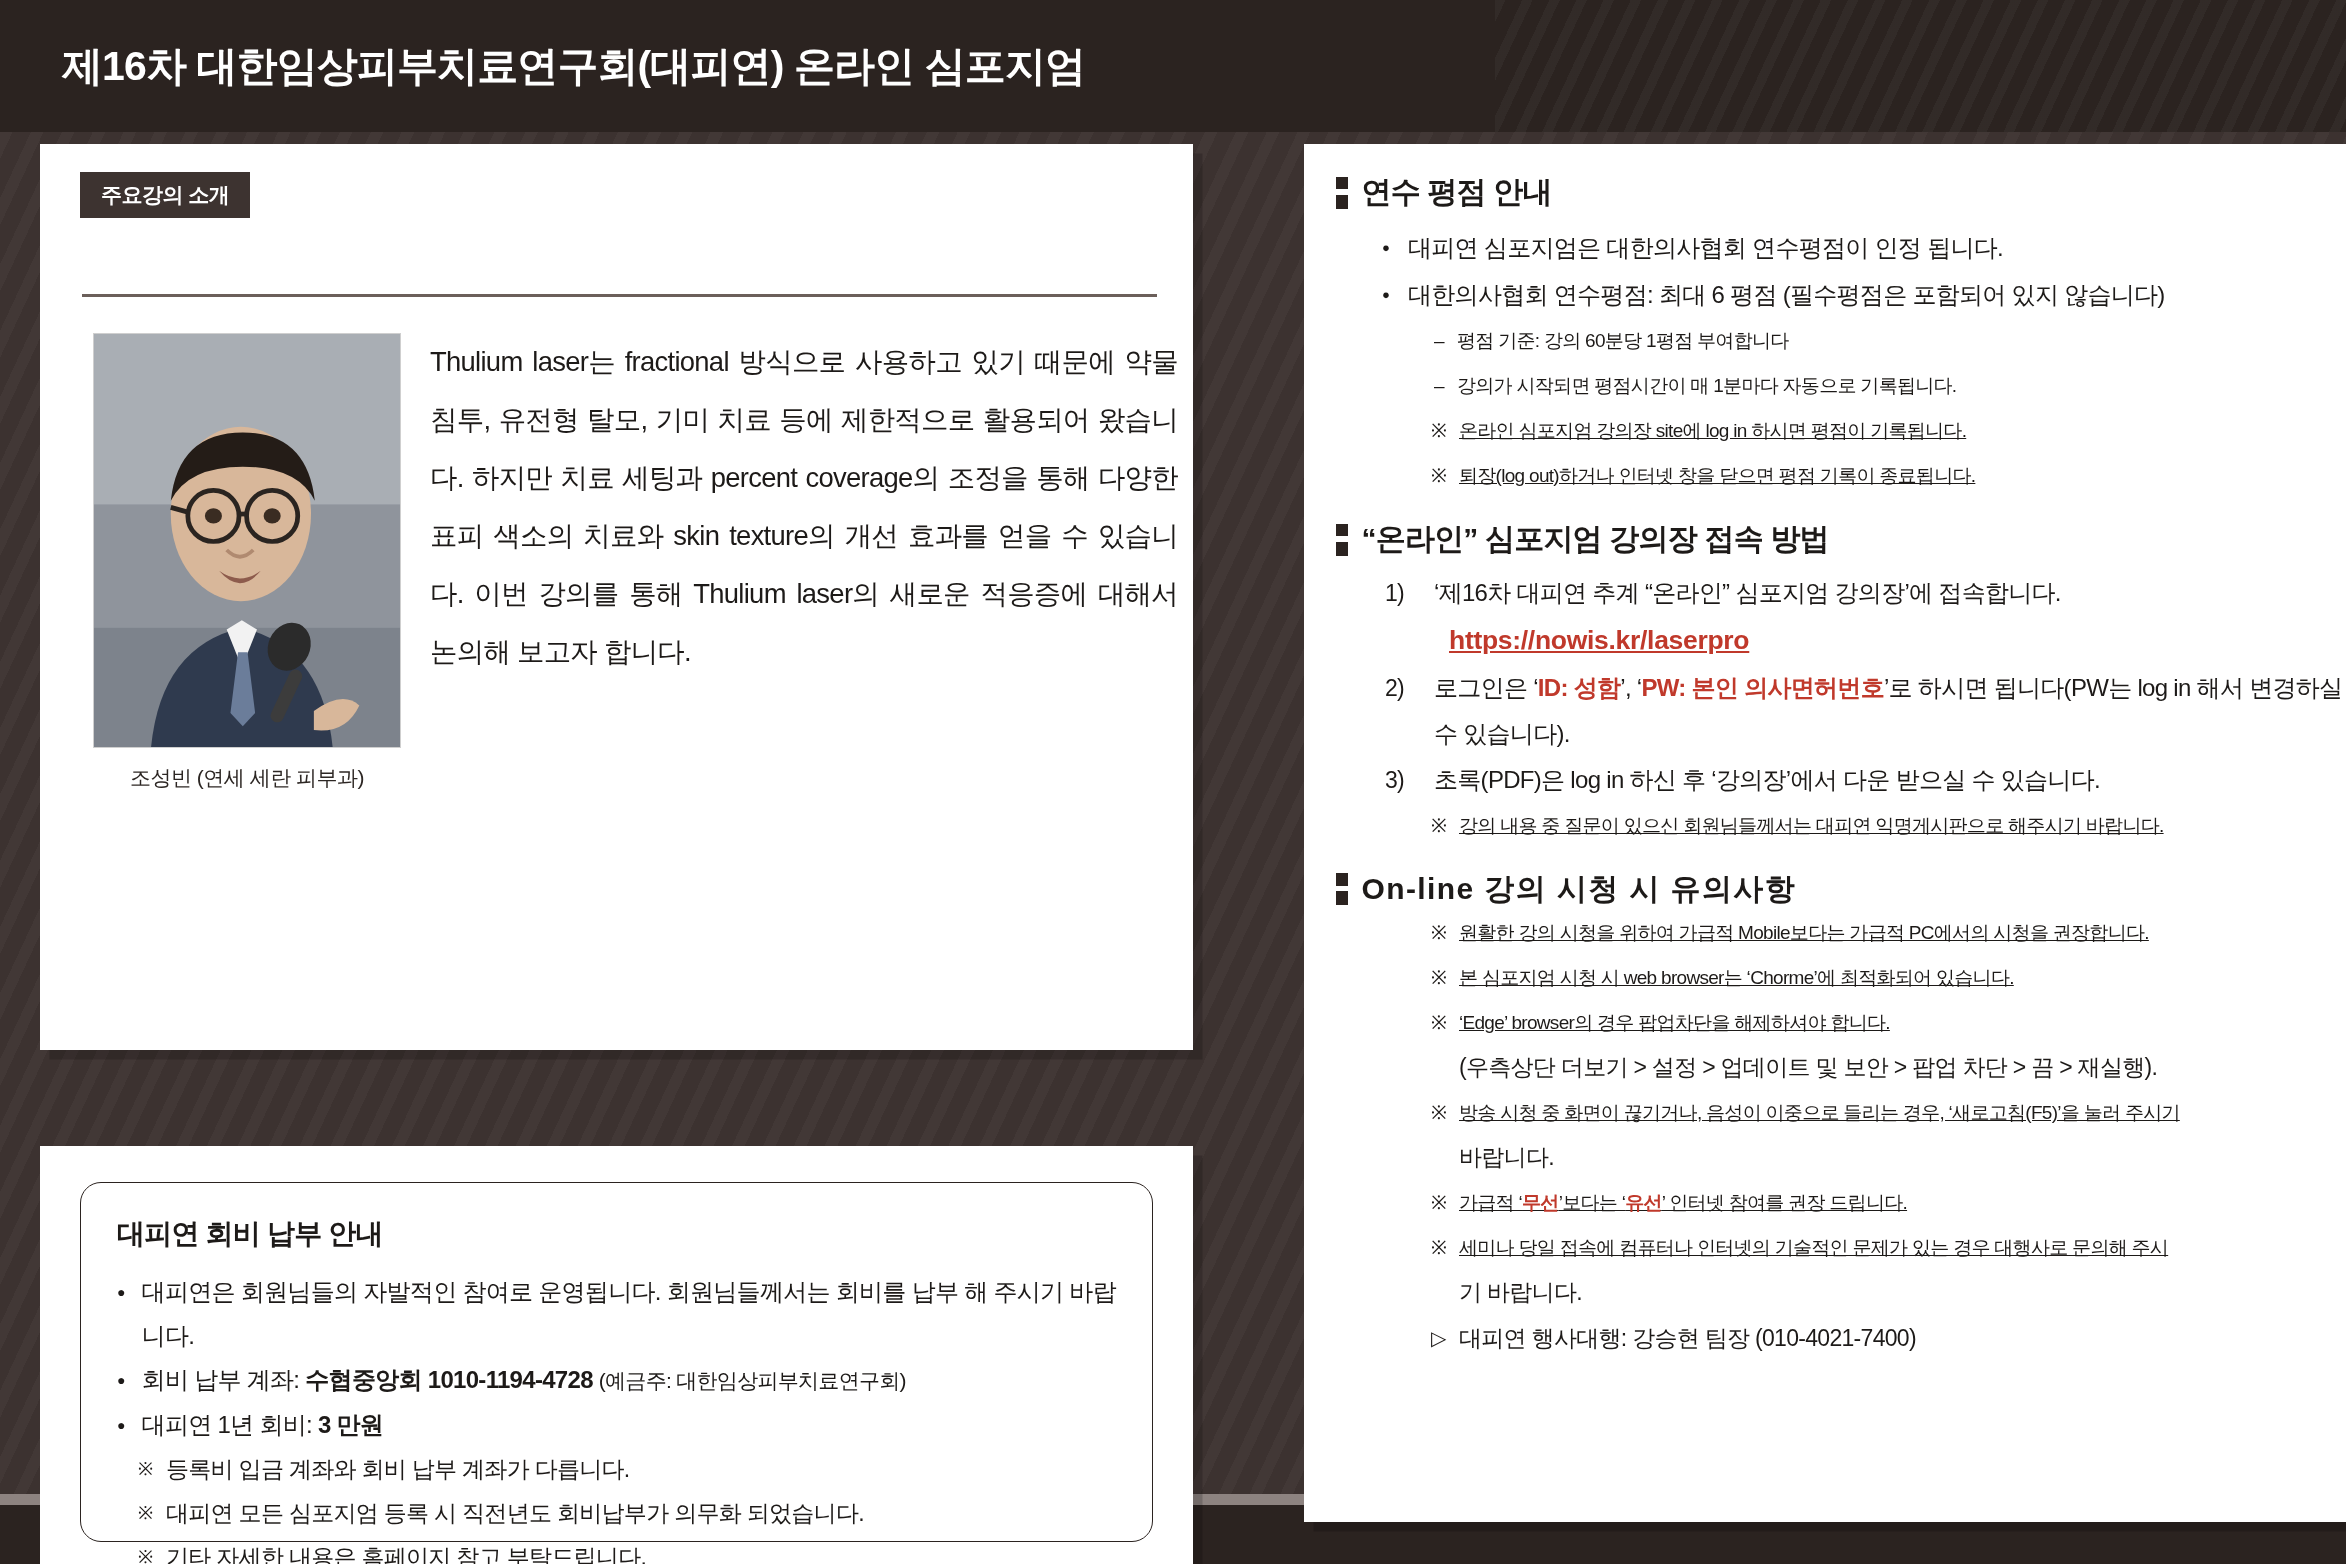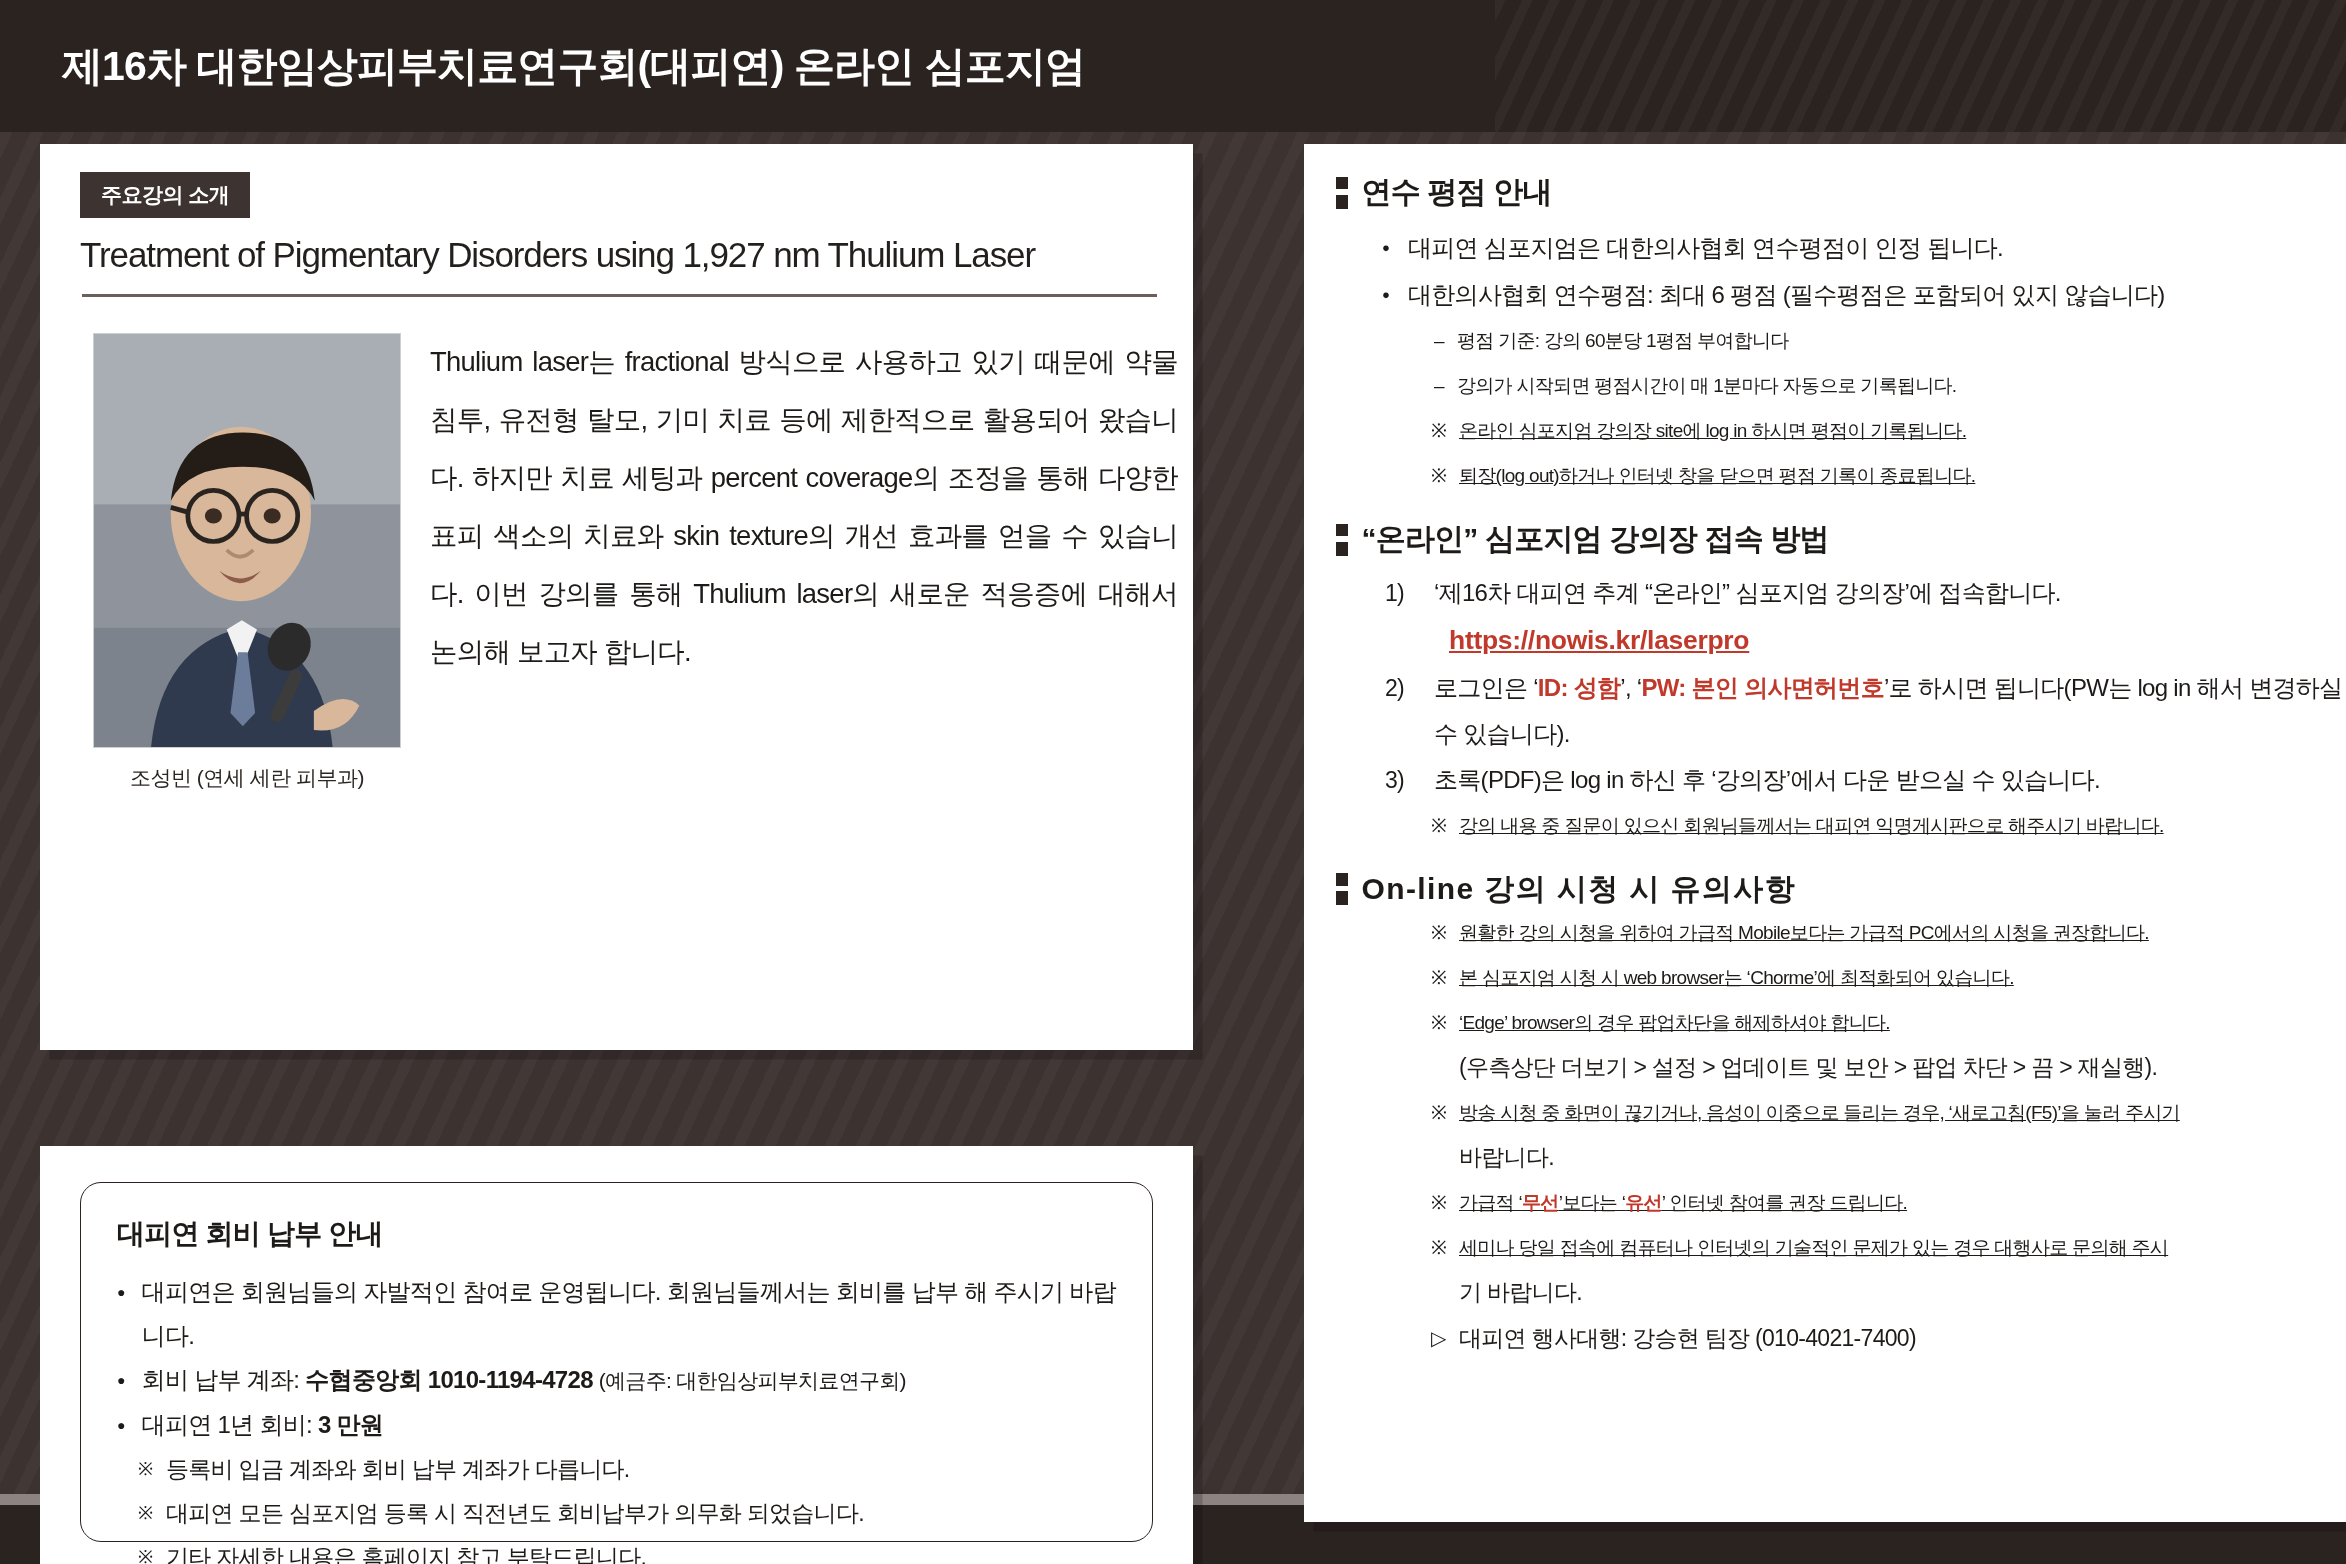--- a/index.html
+++ b/index.html
@@ -255,21 +255,20 @@
 
   <div class="header">
     <div class="header-stripes"></div>
     <div class="header-title">제16차 대한임상피부치료연구회(대피연) 온라인 심포지엄</div>
   </div>
 
   <div class="left-col">
 
     <div class="card-lecture">
       <div class="section-tag">주요강의 소개</div>
-      <div class="lecture-title">Treatment of Pigmentary Disorders using 1,927 nm Thulium Laser</div>
       <div class="title-rule"></div>
 
       <div class="photo">
         <svg width="308" height="415" viewBox="0 0 325 438">
           <rect x="0" y="0" width="325" height="438" fill="#9aa0a8"></rect>
           <rect x="0" y="0" width="325" height="180" fill="#a9aeb4"></rect>
           <rect x="0" y="180" width="325" height="130" fill="#8f949c"></rect>
           <rect x="0" y="310" width="325" height="128" fill="#7d838c"></rect>
           <ellipse cx="155" cy="190" rx="74" ry="92" fill="#d8b79a"></ellipse>
           <path d="M81 176 q8 -72 76 -72 q68 0 76 72 q-18 -36 -76 -36 q-58 0 -76 36z" fill="#241c17"></path>

